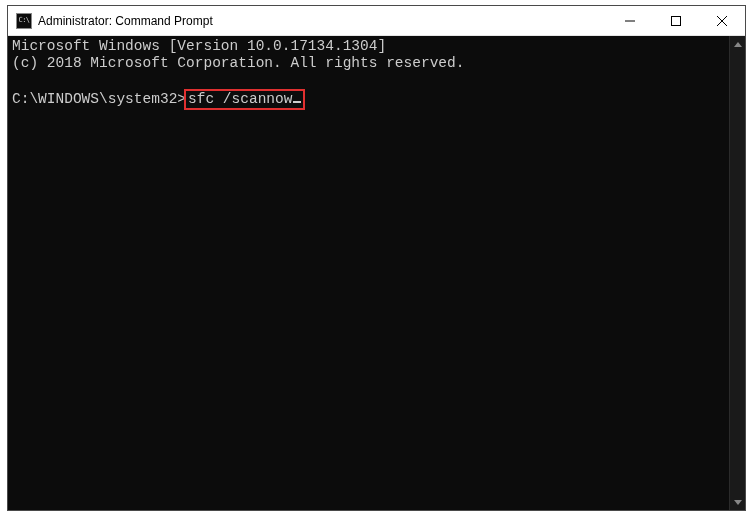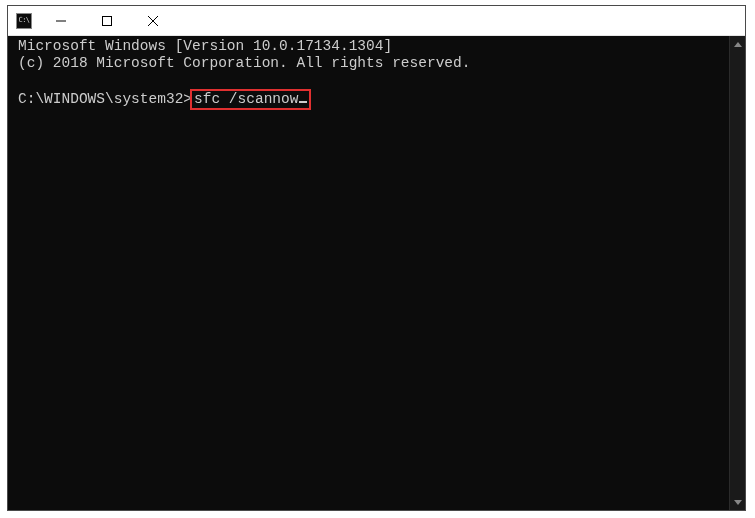--- a/index.html
+++ b/index.html
@@ -67,21 +67,21 @@
     }
     .win-btn svg { width: 10px; height: 10px; }
     .console-wrap {
       flex: 1;
       background: #0c0c0c;
       position: relative;
       display: flex;
     }
     .console {
       flex: 1;
-      padding: 2px 10px;
+      padding: 2px 4px;
       font-family: Consolas, "Courier New", monospace;
       font-size: 14.5px;
       line-height: 17px;
       color: #ccc;
       white-space: pre;
       overflow: hidden;
     }
     .scrollbar {
       width: 16px;
       background: #1a1a1a;
@@ -115,20 +115,21 @@
     .blank-line { height: 17px; }
   </style>
 </head>
 <body>
 
 <div class="window">
   <div class="titlebar">
     <div class="app-icon">
       <span class="app-icon-inner">C:\</span>
     </div>
+    <div class="title-text">Administrator: Command Prompt</div>
     <div class="win-controls">
       <div class="win-btn">
         <svg viewBox="0 0 10 10">
             <line x1="0" y1="5" x2="10" y2="5" stroke="#000" stroke-width="1"></line>
           </svg>
       </div>
       <div class="win-btn">
         <svg viewBox="0 0 10 10">
             <rect x="0.5" y="0.5" width="9" height="9" fill="none" stroke="#000" stroke-width="1"></rect>
           </svg>

